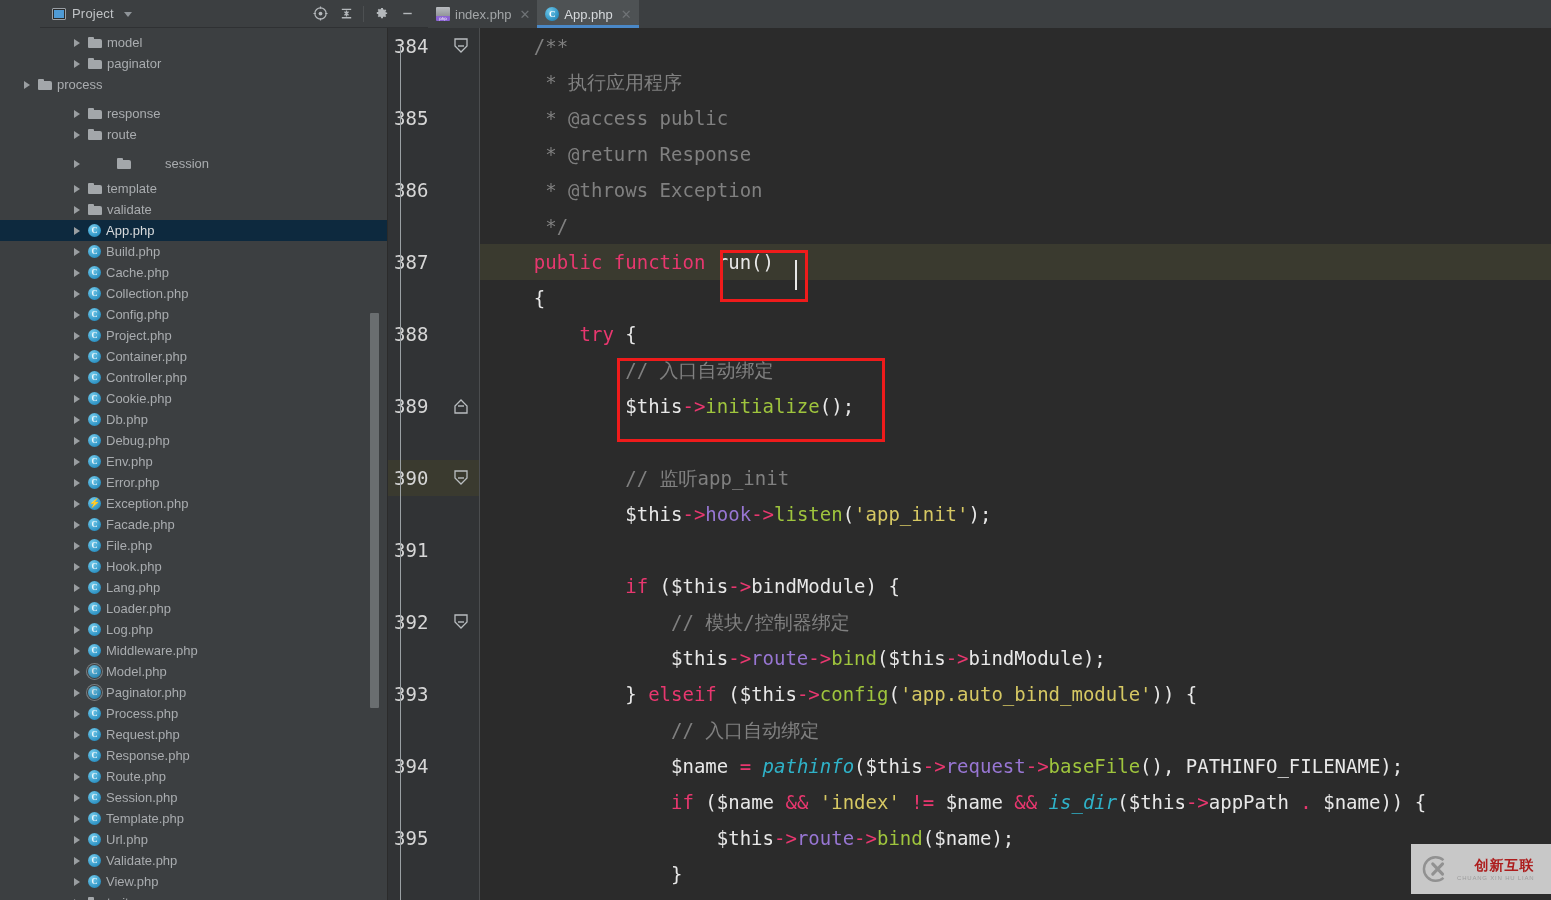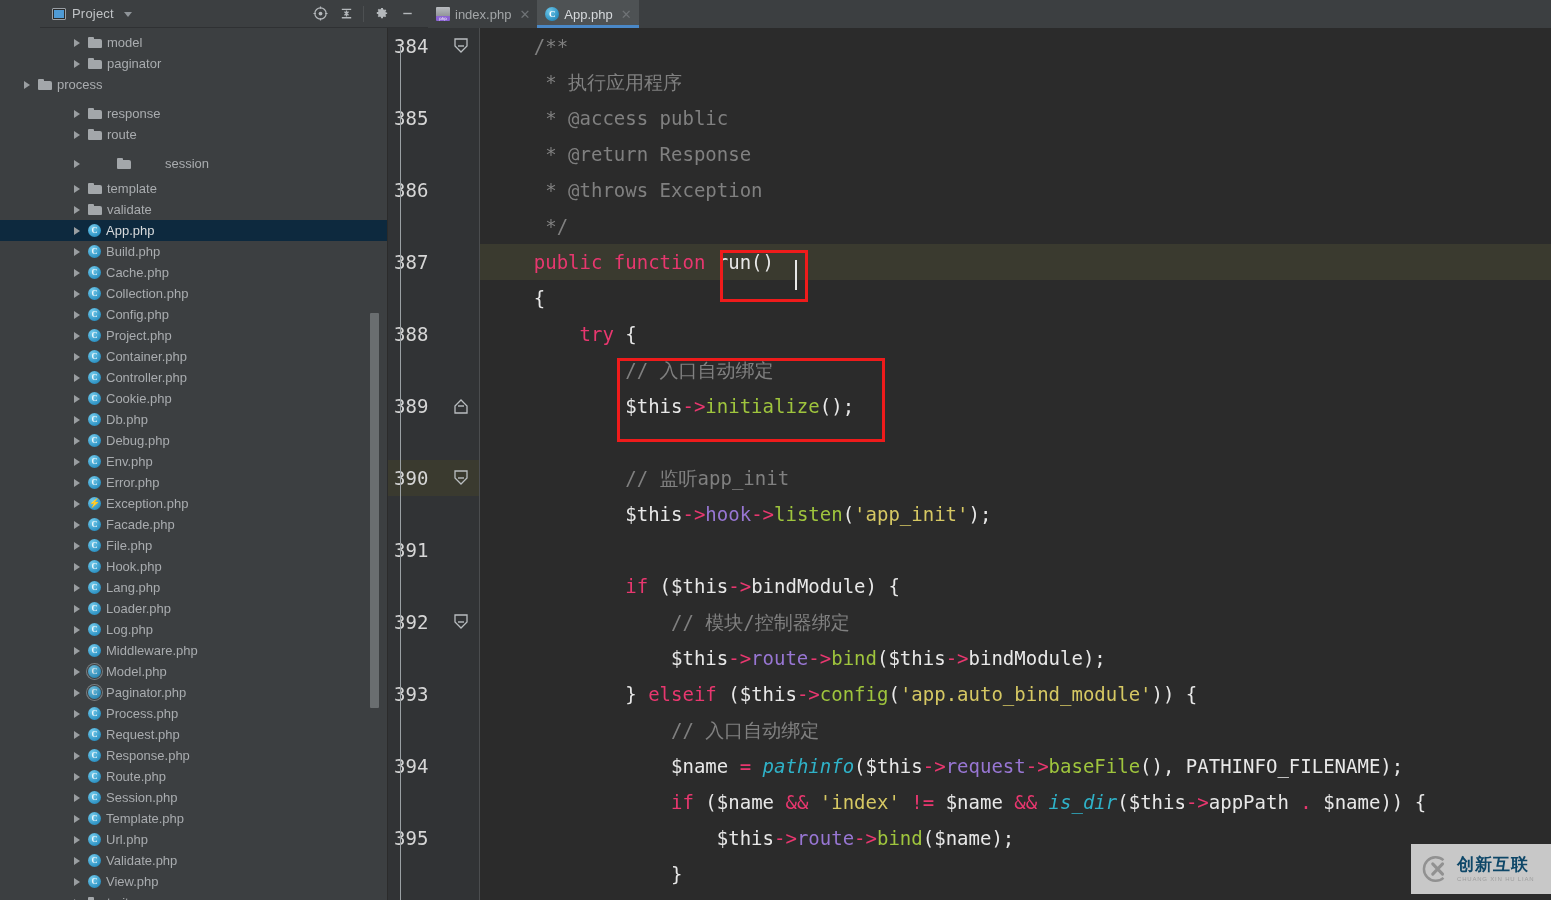--- a/index.html
+++ b/index.html
@@ -142,21 +142,21 @@
   .caret{ position:absolute; width:2px; background:#e8e8e8; }
 
   
   .wm{
     position:absolute; right:0px; bottom:6px; width:140px; height:50px;
     background:#d6d6d6; display:flex; align-items:center; gap:6px;
     padding-left:10px; opacity:.92;
   }
   .wm-logo{ width:30px; height:30px; position:relative; flex:0 0 30px; }
   .wm-txt{ display:flex; flex-direction:column; line-height:1; }
-  .wm-cn{ font-size:17px; color:#0c4a6e; letter-spacing:1px; font-weight:bold; }
+  .wm-cn{ font-size:14px; color:#b91c1c; letter-spacing:1px; font-weight:bold;text-align:right; }
   .wm-en{ font-size:6px; color:#a8a8a8; letter-spacing:.8px; margin-top:3px; }
 </style>
 </head>
 <body>
 
 <div id="app">
 
   <div class="topbar">
 
     <div class="proj-header">

